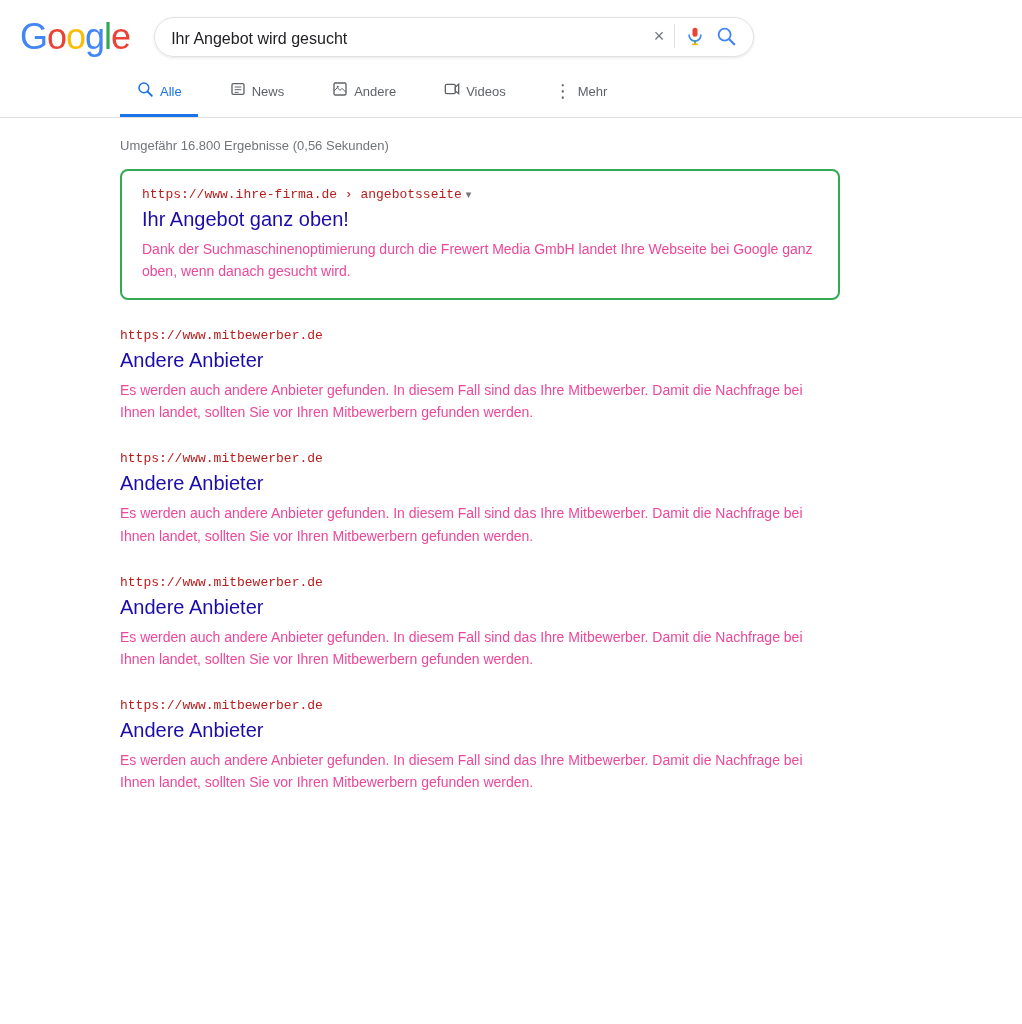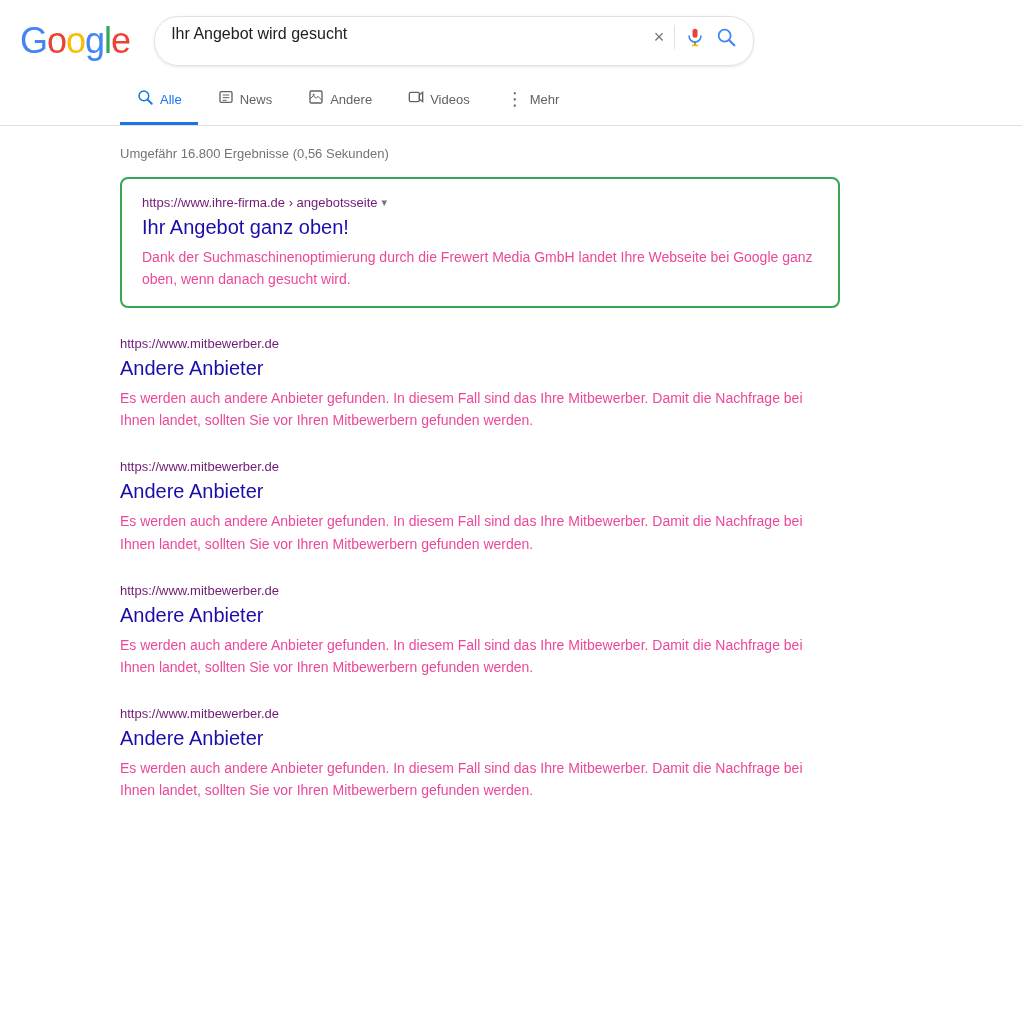--- a/index.html
+++ b/index.html
@@ -29,27 +29,27 @@
     }
     .logo-g { color: #4285F4; }
     .logo-o1 { color: #EA4335; }
     .logo-o2 { color: #FBBC05; }
     .logo-g2 { color: #4285F4; }
     .logo-l { color: #34A853; }
     .logo-e { color: #EA4335; }
 
     .search-bar {
       display: flex;
-      align-items: flex-start;
+      align-items: flex-end;
       border: 1px solid #dfe1e5;
       border-radius: 24px;
       padding: 8px 16px;
       flex: 1;
       max-width: 600px;
-      height: 50px;
+      height: 40px;
       box-shadow: 0 1px 3px rgba(0,0,0,0.1);
       gap: 8px;
     }
 
     .search-text {
       flex: 1;
       font-size: 16px;
       color: #202124;
       border: none;
       outline: none;
@@ -88,21 +88,21 @@
       height: 22px;
       cursor: pointer;
     }
 
     
     .nav-tabs {
       display: flex;
       align-items: center;
       padding: 0 20px 0 120px;
       border-bottom: 1px solid #e0e0e0;
-      gap: 4px;
+      gap: 16px;
     }
 
     .nav-tab {
       display: flex;
       align-items: center;
       gap: 6px;
       padding: 12px 16px;
       font-size: 13px;
       color: #5f6368;
       cursor: pointer;
@@ -146,21 +146,22 @@
     .result-url {
       font-size: 13px;
       color: #202124;
       margin-bottom: 4px;
       display: flex;
       align-items: center;
       gap: 4px;
     }
 
     .result-url-text {
-      color: #701a75;
+      color: #b91c1c;
+      font-family: Liberation Mono, monospace;
     }
 
     .result-url-arrow {
       color: #70757a;
       font-size: 11px;
       cursor: pointer;
     }
 
     .result-title {
       font-size: 20px;

